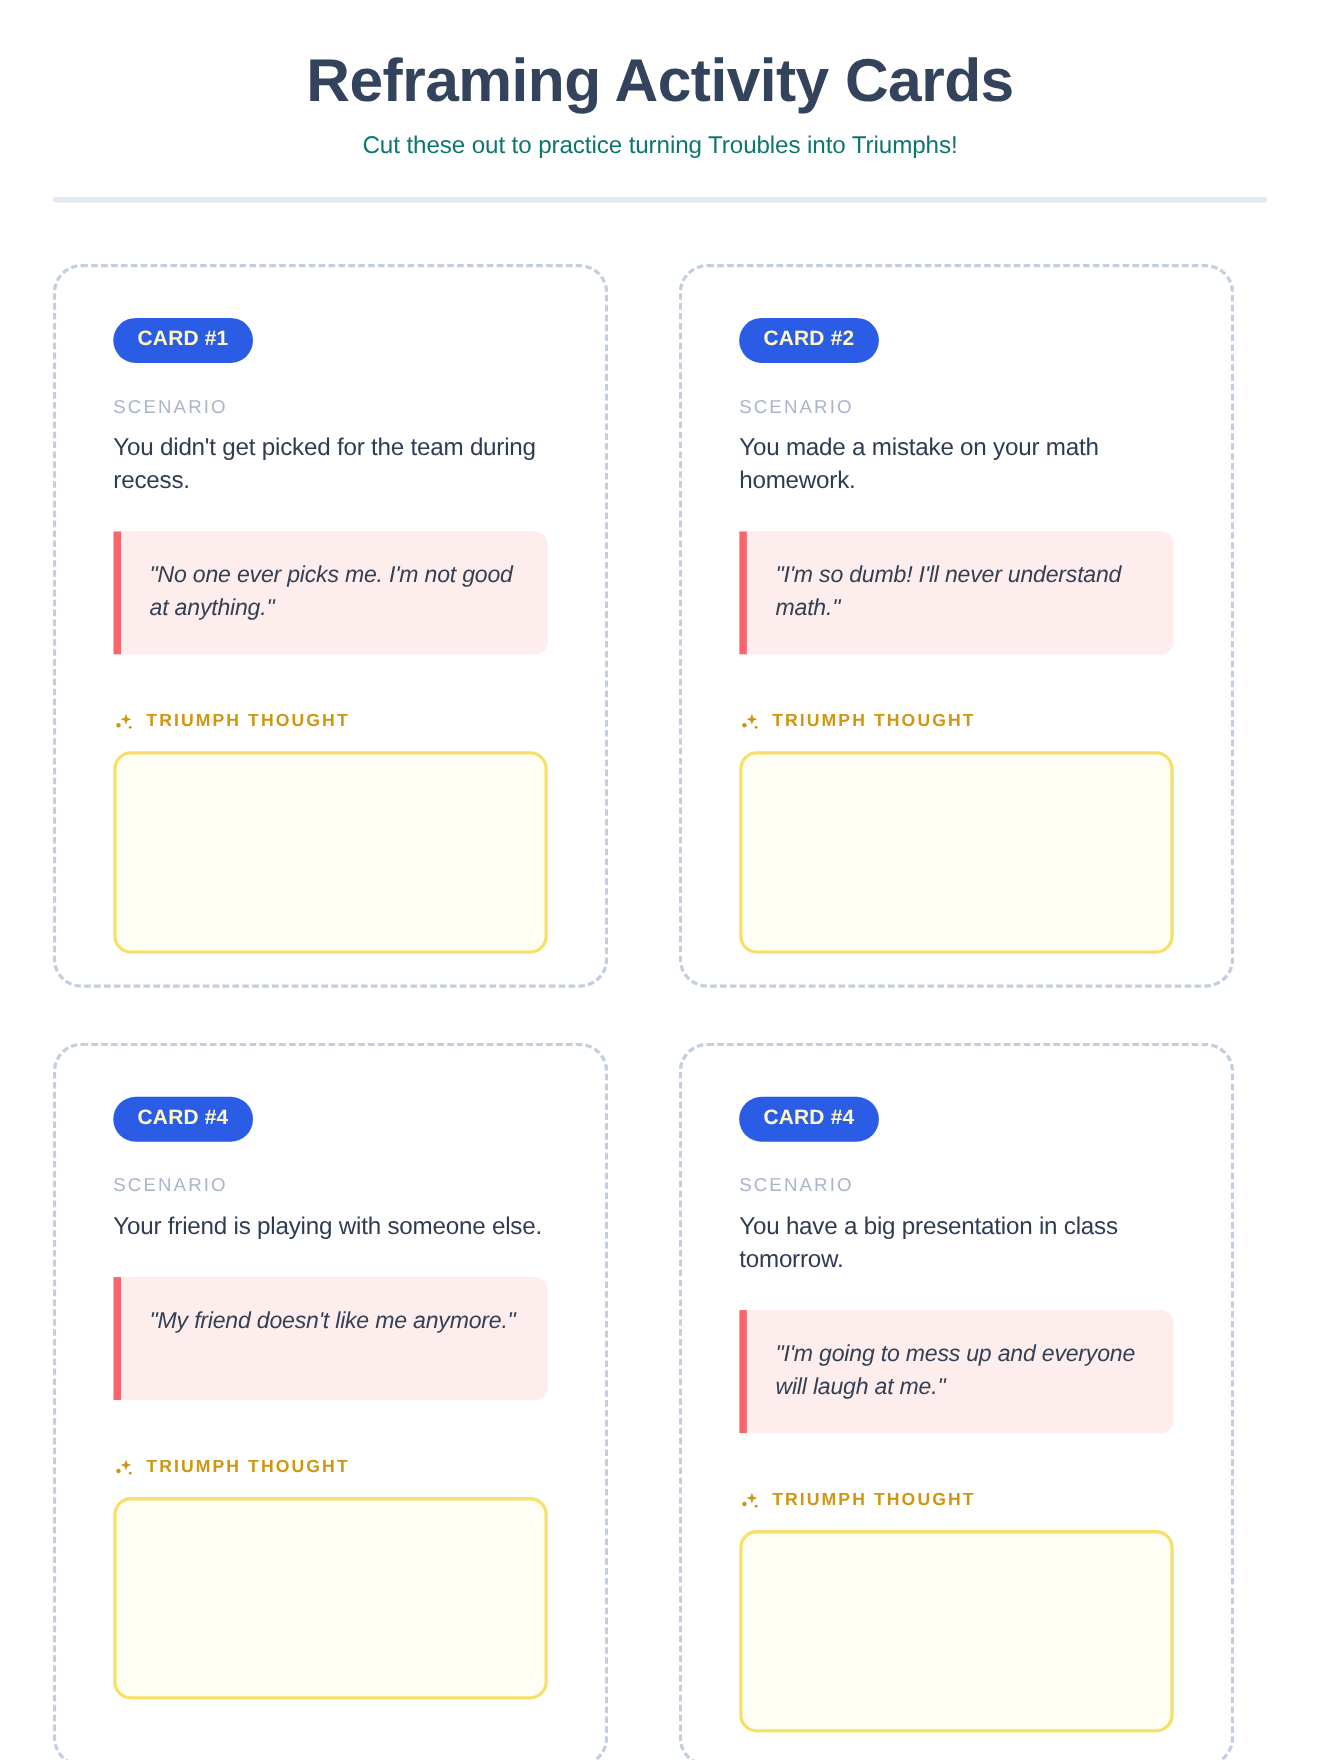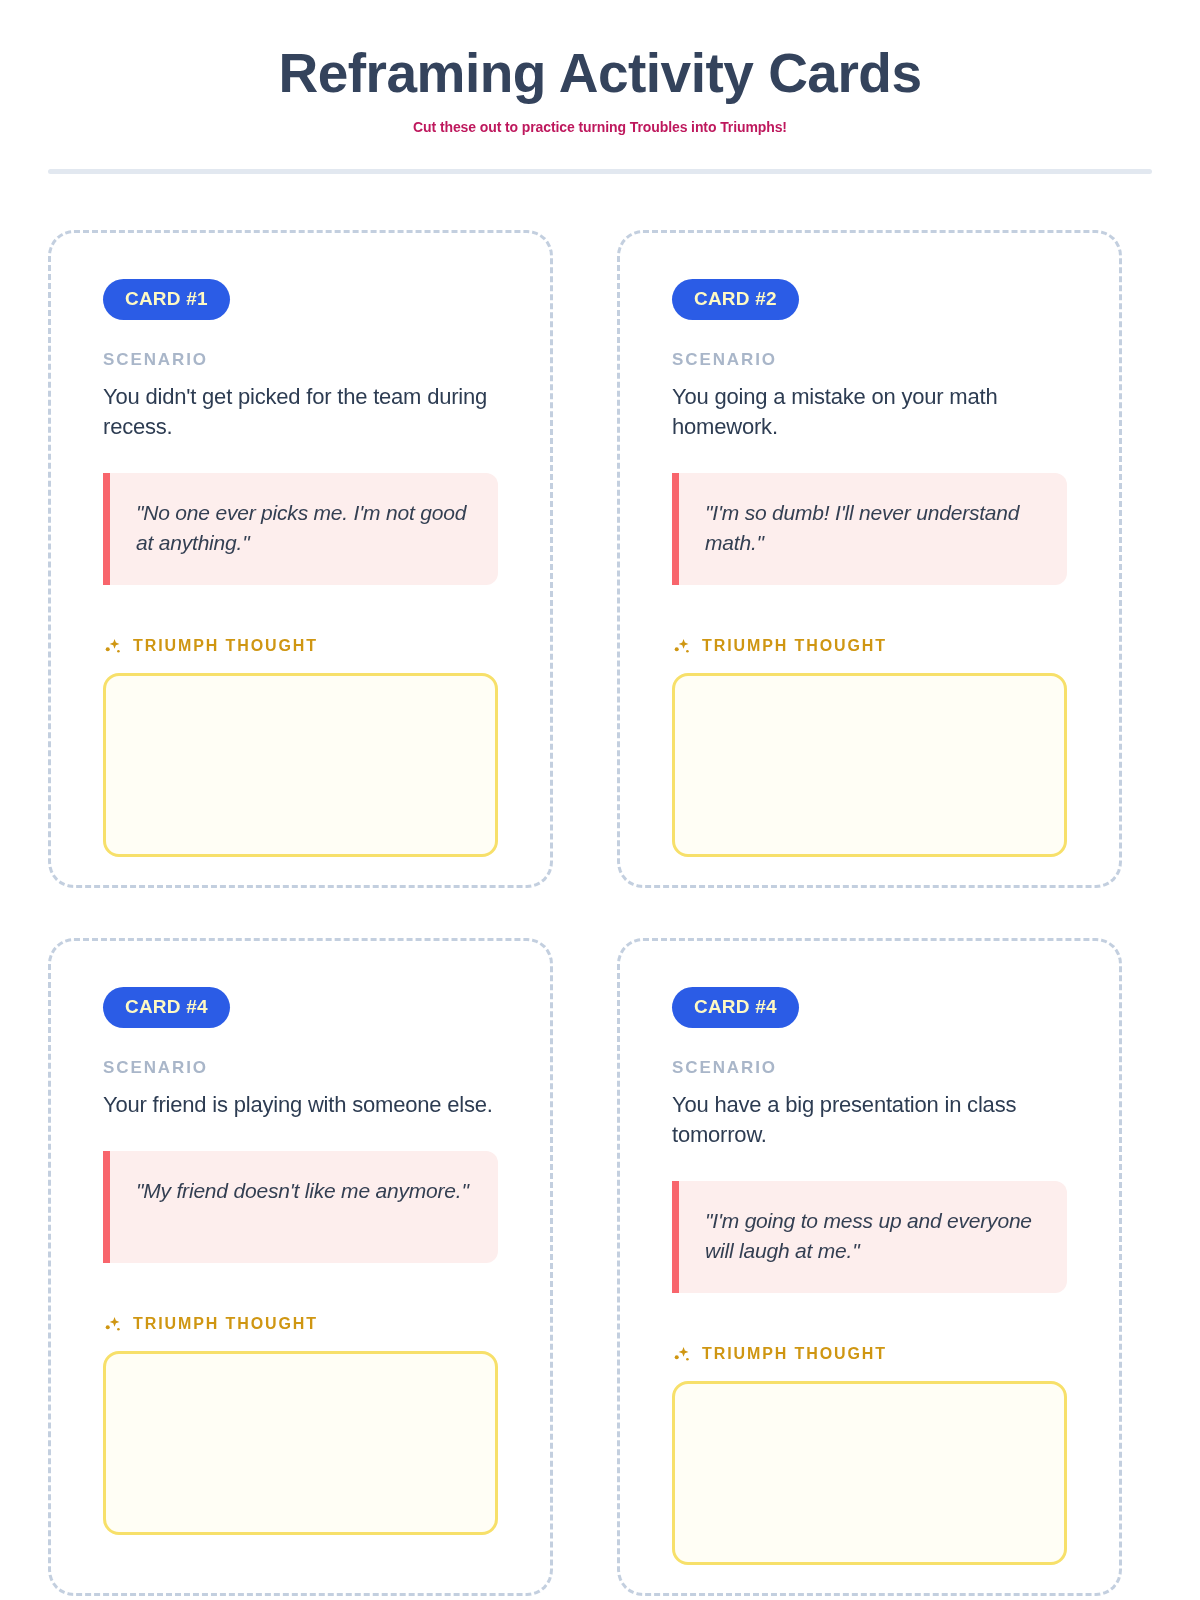--- a/index.html
+++ b/index.html
@@ -28,23 +28,23 @@
   .page-title {
     font-size: 55px;
     font-weight: 900;
     letter-spacing: -0.5px;
     color: #34435c;
     line-height: 1.08;
   }
 
   .page-subtitle {
     margin-top: 16px;
-    font-size: 14px;
-    font-weight: 700;
-    color: #be185d;
+    font-size: 22px;
+    font-weight: 400;
+    color: #0f766e;
     letter-spacing: -0.1px;
   }
 
   .header-rule {
     margin-top: 34px;
     height: 5px;
     background: #e2e8f0;
     border-radius: 3px;
     width: 1104px;
   }
@@ -81,21 +81,21 @@
     font-weight: 700;
     letter-spacing: 0.2px;
     padding: 9px 22px 10px 22px;
     border-radius: 999px;
   }
 
   
   .section-label {
     margin-top: 30px;
     font-size: 17px;
-    font-weight: 700;
+    font-weight: 400;
     letter-spacing: 1.9px;
     color: #a9b6c9;
   }
 
   .scenario-text {
     margin-top: 12px;
     font-size: 22px;
     font-weight: 400;
     line-height: 1.35;
     color: #2d3c52;
@@ -181,21 +181,21 @@
           <span class="triumph-label">TRIUMPH THOUGHT</span>
         </div>
         <div class="answer-box"></div>
       </div>
     </div>
 
     <div class="cut-card">
       <div class="card-inner">
         <div class="card-badge">CARD #2</div>
         <div class="section-label">SCENARIO</div>
-        <div class="scenario-text">You going a mistake on your math homework.</div>
+        <div class="scenario-text">You made a mistake on your math homework.</div>
         <div class="trouble-box">
           <div class="trouble-text">"I'm so dumb! I'll never understand math."</div>
         </div>
         <div class="triumph-head">
           <svg class="sparkle-icon" viewBox="0 0 24 24" aria-hidden="true">
             <path d="M13.2 3.4l1.5 4.1 4.1 1.5-4.1 1.5-1.5 4.1-1.5-4.1L7.6 9l4.1-1.5z" fill="#cf9612"></path>
             <circle cx="5.4" cy="15.2" r="2.3" fill="#cf9612"></circle>
             <circle cx="17.6" cy="17.4" r="1.5" fill="#cf9612"></circle>
           </svg>
           <span class="triumph-label">TRIUMPH THOUGHT</span>

